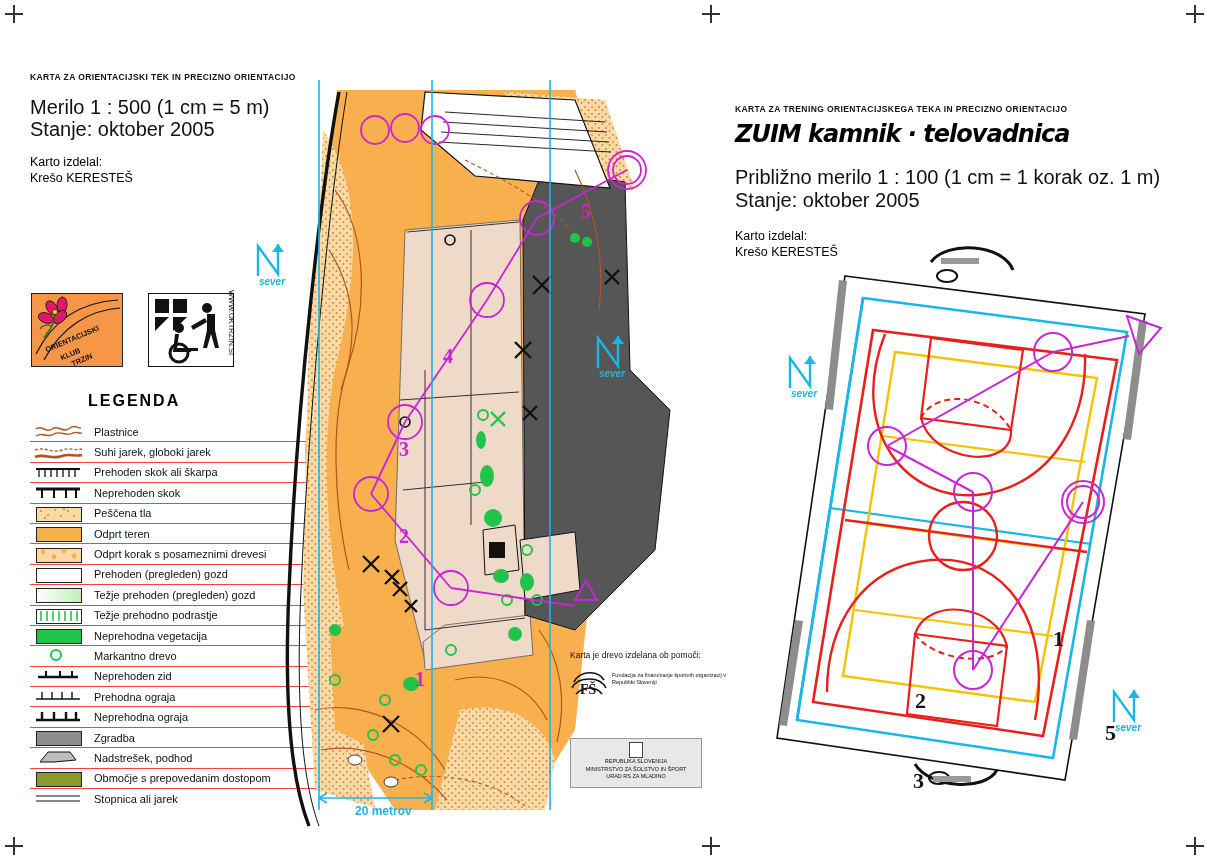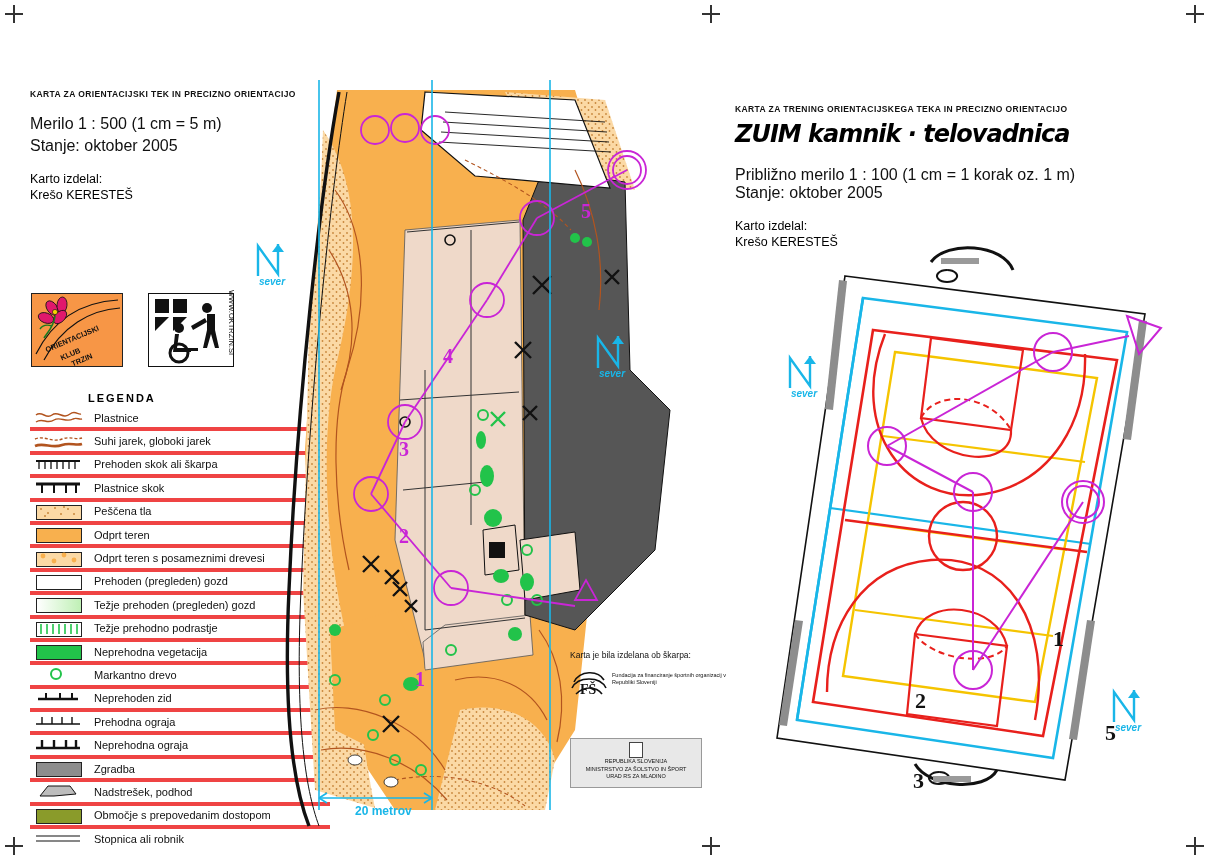--- a/index.html
+++ b/index.html
@@ -13,29 +13,29 @@
   .page{position:absolute;left:0;top:0;width:1209px;height:860px;}
 
   
   .reg{position:absolute;width:18px;height:18px;}
   .reg:before,.reg:after{content:"";position:absolute;background:#333;}
   .reg:before{left:8px;top:0;width:1.5px;height:18px;}
   .reg:after{top:8px;left:0;height:1.5px;width:18px;}
 
   
   .tiny-caps{font-size:8.5px;letter-spacing:.4px;font-weight:bold;color:#111;}
-  .sub{font-size:16px;color:#111;}
+  .sub{font-size:20px;color:#111;}
   .title-hand{
     font-family:"DejaVu Sans", sans-serif;
     font-weight:bold;font-style:italic;
     letter-spacing:-1px;
   }
 
   
-  #left-head{position:absolute;left:30px;top:72px;width:300px;margin-top:17px;}
+  #left-head{position:absolute;left:30px;top:72px;width:300px;}
   #left-title{font-size:40px;line-height:42px;margin-top:2px;}
   #left-meta{margin-top:14px;}
   #left-meta div{line-height:22px;}
   #left-author{margin-top:14px;font-size:12.5px;line-height:16px;}
 
   
   #club-logo{
     position:absolute;left:31px;top:293px;width:90px;height:72px;
     background:#f79646;border:1px solid #222;
   }
@@ -62,22 +62,22 @@
   
   .north{position:absolute;width:34px;height:52px;}
   .north svg{display:block;}
   .north .lbl{
     position:absolute;left:0;top:36px;width:40px;text-align:center;
     font-size:10px;font-weight:bold;color:#19b6e8;font-style:italic;
   }
 
   
   #legend{position:absolute;left:30px;top:392px;width:300px;}
-  #legend .lg-title{font-size:11px;font-weight:bold;letter-spacing:2px;margin-left:58px;margin-bottom:4px;}
-  .lg-row{display:flex;align-items:center;height:19.4px;border-bottom:4px solid #ef4444;}
+  #legend .lg-title{font-size:16px;font-weight:bold;letter-spacing:2px;margin-left:58px;margin-bottom:12px;}
+  .lg-row{display:flex;align-items:center;height:19.4px;border-bottom:1px solid #ef4444;}
   .lg-sym{width:56px;height:17px;position:relative;flex:0 0 56px;}
   .lg-lab{font-size:11px;color:#111;padding-left:8px;white-space:nowrap;}
   .box{position:absolute;left:6px;top:2px;width:44px;height:13px;border:1px solid #222;}
 
   
   #map-left{position:absolute;left:275px;top:70px;width:400px;height:760px;}
   #map-right{position:absolute;left:735px;top:240px;width:440px;height:560px;}
 
   
   #right-head{position:absolute;left:735px;top:104px;width:460px;}
@@ -225,21 +225,21 @@
         <svg width="56" height="17" viewBox="0 0 56 17">
           <path d="M6 5 L50 5" stroke="#111" stroke-width="3"></path>
           <g stroke="#111" stroke-width="2">
             <path d="M12 5 L12 14"></path>
               <path d="M24 5 L24 14"></path>
               <path d="M36 5 L36 14"></path>
               <path d="M46 5 L46 14"></path>
           </g>
         </svg>
       </div>
-      <div class="lg-lab">Plastnice skok</div>
+      <div class="lg-lab">Neprehoden skok</div>
     </div>
 
     <div class="lg-row">
       <div class="lg-sym">
         <div class="box" style="background:#fbd9a5;"></div>
         <svg width="56" height="17" viewBox="0 0 56 17" style="position:absolute;left:0;top:0;">
           <g fill="#c8873c">
             <circle cx="11" cy="6" r="1"></circle>
               <circle cx="18" cy="10" r="1"></circle>
               <circle cx="25" cy="5" r="1"></circle>
@@ -266,21 +266,21 @@
         <div class="box" style="background:#fbd9a5;"></div>
         <svg width="56" height="17" viewBox="0 0 56 17" style="position:absolute;left:0;top:0;">
           <g fill="#f8b04e">
             <circle cx="13" cy="6" r="2.4"></circle>
               <circle cx="24" cy="11" r="2.4"></circle>
             <circle cx="34" cy="5" r="2.4"></circle>
               <circle cx="44" cy="10" r="2.4"></circle>
           </g>
         </svg>
       </div>
-      <div class="lg-lab">Odprt teren s posameznimi drevesi</div>
+      <div class="lg-lab">Odprt korak s posameznimi drevesi</div>
     </div>
 
     <div class="lg-row">
       <div class="lg-sym">
           <div class="box" style="background:#ffffff;"></div>
         </div>
       <div class="lg-lab">Prehoden (pregleden) gozd</div>
     </div>
 
     <div class="lg-row">
@@ -379,21 +379,21 @@
     </div>
 
 
     <div class="lg-row" style="border-bottom:none;">
       <div class="lg-sym">
         <svg width="56" height="17" viewBox="0 0 56 17">
           <path d="M6 6 L50 6" stroke="#111" stroke-width="1.2"></path>
           <path d="M6 11 L50 11" stroke="#111" stroke-width="1.2"></path>
         </svg>
       </div>
-      <div class="lg-lab">Stopnica ali robnik</div>
+      <div class="lg-lab">Stopnica ali jarek</div>
     </div>
   </div>
 
   <div id="map-left">
     <svg width="400" height="760" viewBox="0 0 400 760">
       <defs>
         <pattern id="sanddots" width="7" height="7" patternUnits="userSpaceOnUse">
           <rect width="7" height="7" fill="#fbd9a5"></rect>
           <circle cx="2" cy="2" r="0.9" fill="#c8873c"></circle>
           <circle cx="5.5" cy="5" r="0.9" fill="#c8873c"></circle>
@@ -645,21 +645,21 @@
     </svg>
 
     <div class="ctrl-num-r" style="left:318px;top:386px;">1</div>
     <div class="ctrl-num-r" style="left:180px;top:448px;">2</div>
     <div class="ctrl-num-r" style="left:178px;top:528px;">3</div>
     
     <div class="ctrl-num-r" style="left:370px;top:480px;">5</div>
   </div>
 
   <div id="sponsors">
-    <div id="sponsor-note">Karta je bila izdelana ob škarpa:</div>
+    <div id="sponsor-note">Karta je drevo izdelana ob pomoči:</div>
     <svg id="fs-logo" viewBox="0 0 38 34">
       <path d="M4 16 C10 4 28 4 34 14" stroke="#111" stroke-width="1.6" fill="none"></path>
       <path d="M2 22 C8 10 30 10 36 22" stroke="#111" stroke-width="1.6" fill="none"></path>
       <path d="M6 28 C14 20 26 20 32 28" stroke="#111" stroke-width="1.6" fill="none"></path>
       <text x="10" y="28" font-family="Liberation Serif, serif" font-size="14" font-weight="bold" fill="#111">FŠ</text>
     </svg>
     <div id="fs-text">Fundacija za financiranje športnih organizacij v Republiki Sloveniji</div>
     <div id="gov-box">
       <div id="gov-crest"></div>
       <div id="gov-text" style="white-space:pre-line;">REPUBLIKA SLOVENIJA

